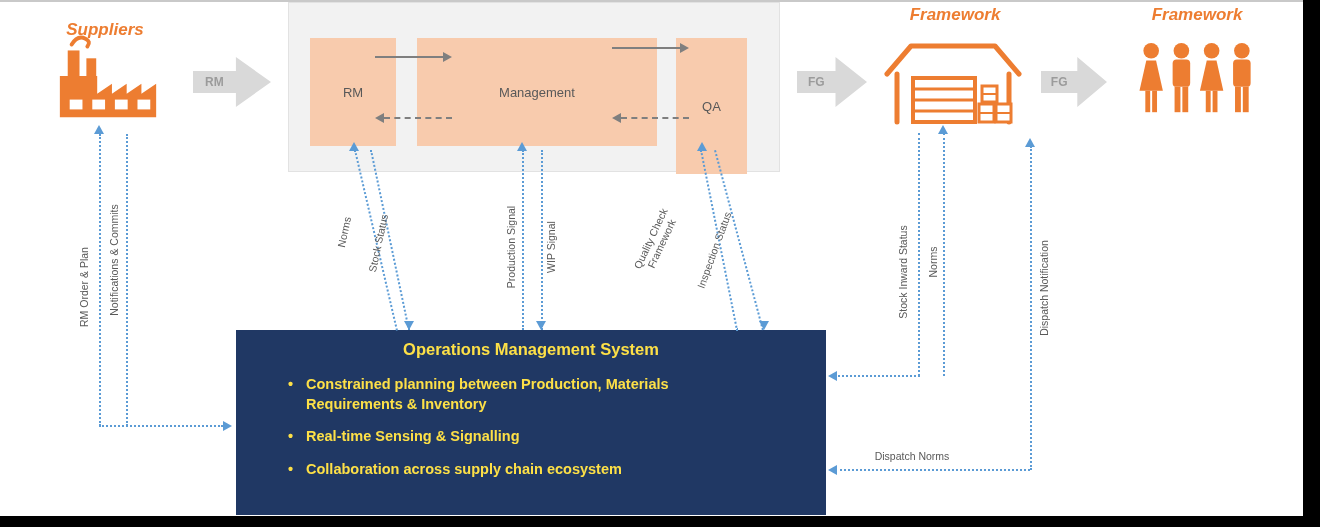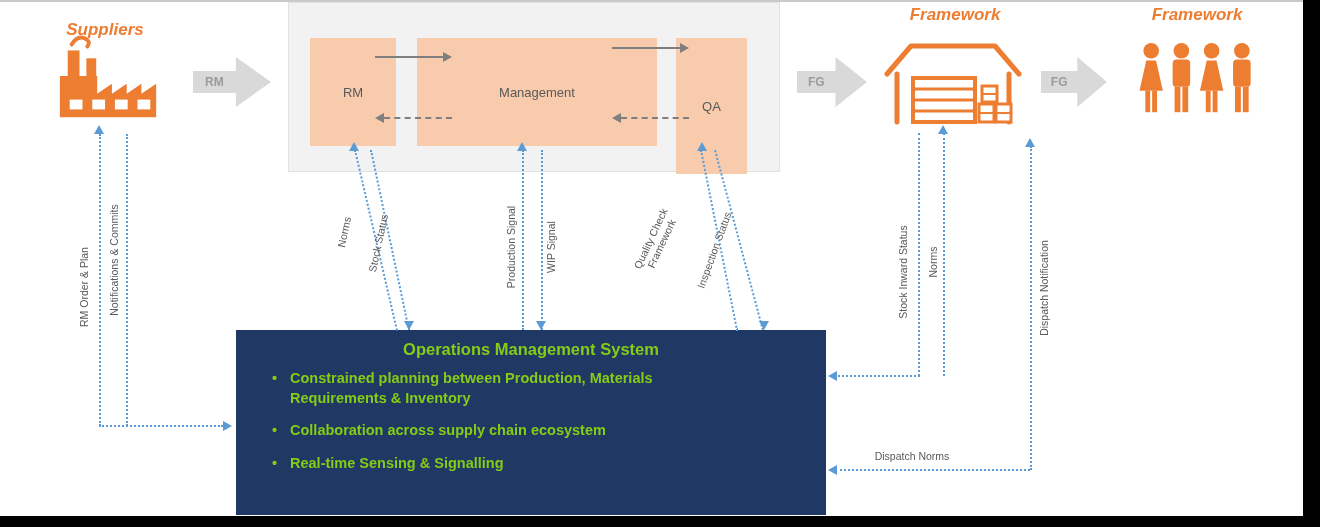--- a/index.html
+++ b/index.html
@@ -40,24 +40,24 @@
   .tri-right{border-top:5px solid transparent;border-bottom:5px solid transparent;border-left:9px solid #5B9BD5;}
   .tri-gray-right{border-top:5px solid transparent;border-bottom:5px solid transparent;border-left:9px solid #7F7F7F;}
   .tri-gray-left{border-top:5px solid transparent;border-bottom:5px solid transparent;border-right:9px solid #7F7F7F;}
   .rot{
     position:absolute;font-size:10.5px;color:#595959;white-space:nowrap;
     transform:translate(-50%,-50%) rotate(var(--r,0deg));
   }
   .rot.wrap{white-space:normal;width:92px;text-align:center;line-height:1.15;}
   .oms{
     position:absolute;left:236px;top:330px;width:590px;height:185px;
-    background:#203864;color:#84cc16;box-sizing:border-box;padding:10px 24px 8px 24px;
+    background:#203864;color:#fde047;box-sizing:border-box;padding:10px 24px 8px 24px;
   }
   .oms h2{margin:0 0 10px 0;font-size:16.5px;text-align:center;font-weight:bold;}
-  .oms ul{margin:0;padding:0 0 0 12px;list-style:none;}
+  .oms ul{margin:16px;padding:0 0 0 12px;list-style:none;}
   .oms li{
     position:relative;padding-left:18px;margin-bottom:13px;
     font-size:14.5px;font-weight:bold;line-height:1.35;max-width:420px;
   }
   .oms li::before{content:"•";position:absolute;left:0;top:0;}
   .icon{position:absolute;}
   .band{position:absolute;background:#000;}
   .topline{position:absolute;left:0;top:0;width:1303px;height:2px;background:#C9C9C9;}
 </style>
 </head>
@@ -171,22 +171,22 @@
         <rect x="97" y="18" width="18" height="28" rx="4"></rect>
       <rect x="99" y="46" width="6" height="26"></rect>
         <rect x="107" y="46" width="6" height="26"></rect>
     </svg>
   </div>
 
   <div class="oms">
     <h2>Operations Management System</h2>
     <ul>
       <li>Constrained planning between Production, Materials Requirements &amp; Inventory</li>
+      <li>Real-time Sensing &amp; Signalling</li>
       <li>Collaboration across supply chain ecosystem</li>
-      <li>Real-time Sensing &amp; Signalling</li>
     </ul>
   </div>
 
   <div class="vline" style="left:99px;top:134px;height:292px;"></div>
   <div class="vline" style="left:126px;top:134px;height:292px;"></div>
   <div class="hline" style="left:99px;top:425px;width:124px;"></div>
   <div class="tri tri-up" style="left:94px;top:125px;"></div>
   <div class="tri tri-right" style="left:223px;top:421px;"></div>
   <div class="rot" style="left:84px;top:287px;--r:-90deg;">RM Order &amp; Plan</div>
   <div class="rot" style="left:114px;top:260px;--r:-90deg;">Notifications &amp; Commits</div>

